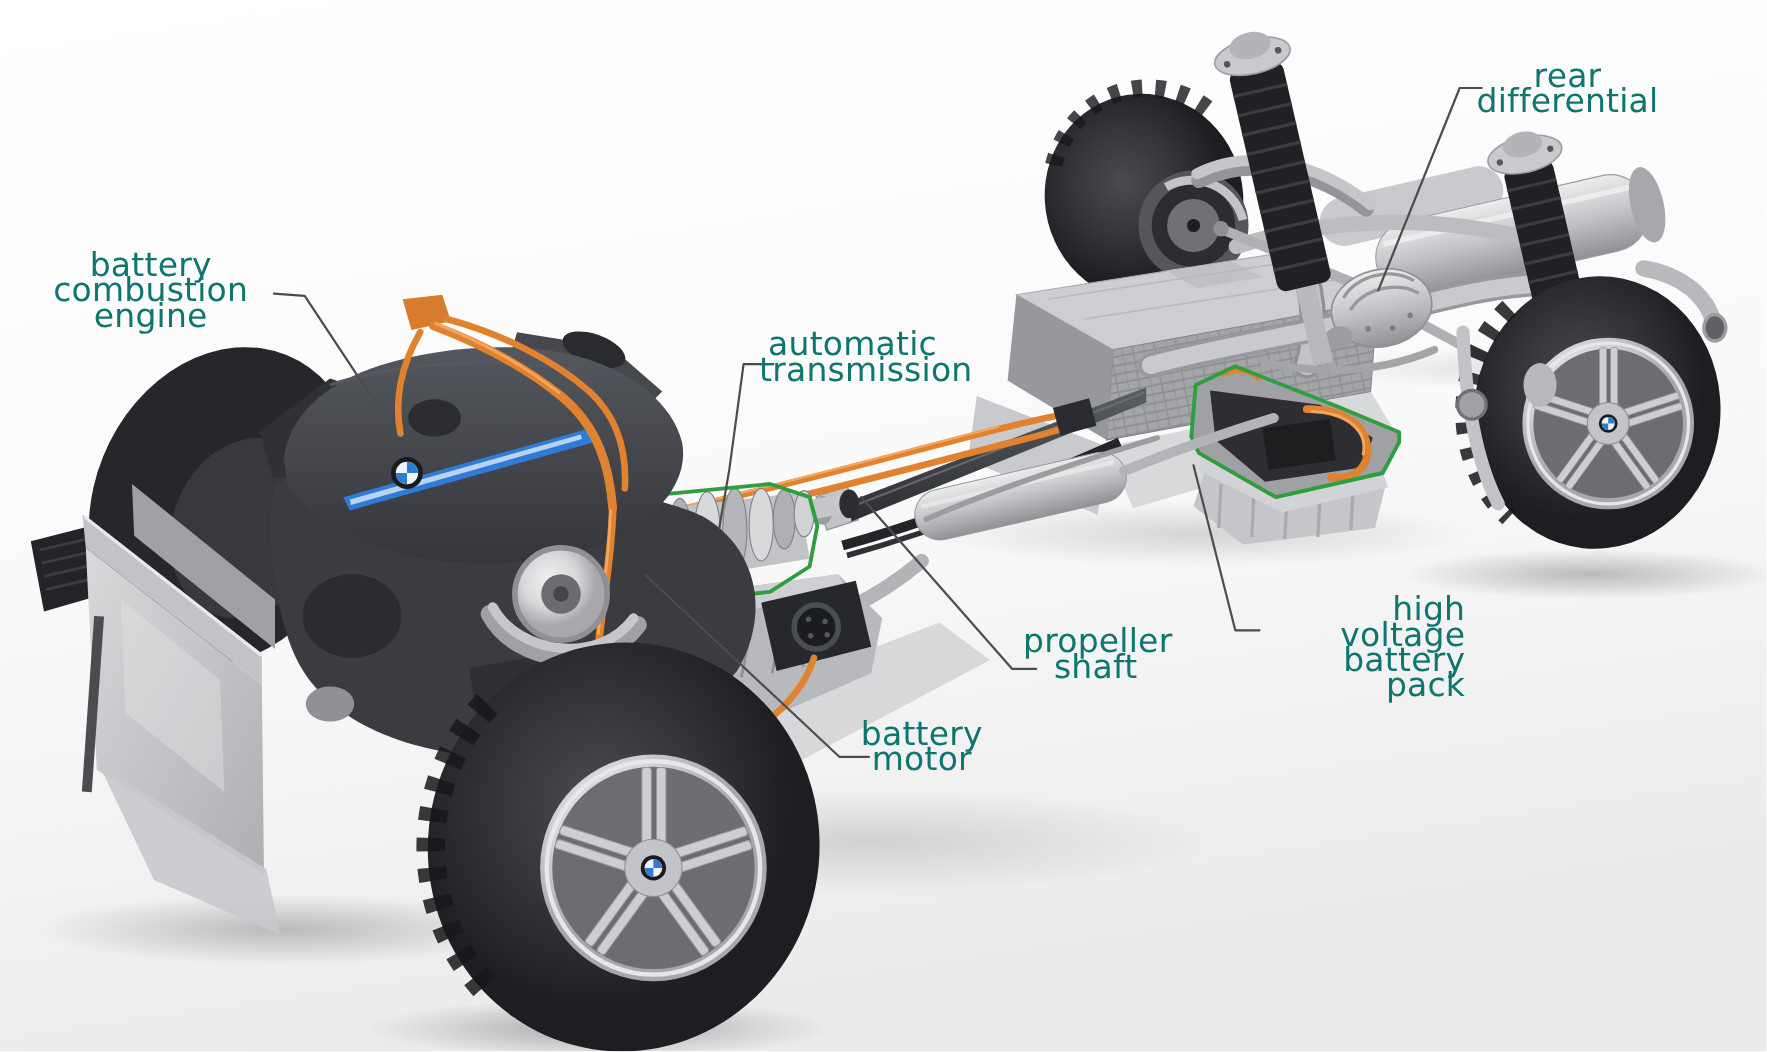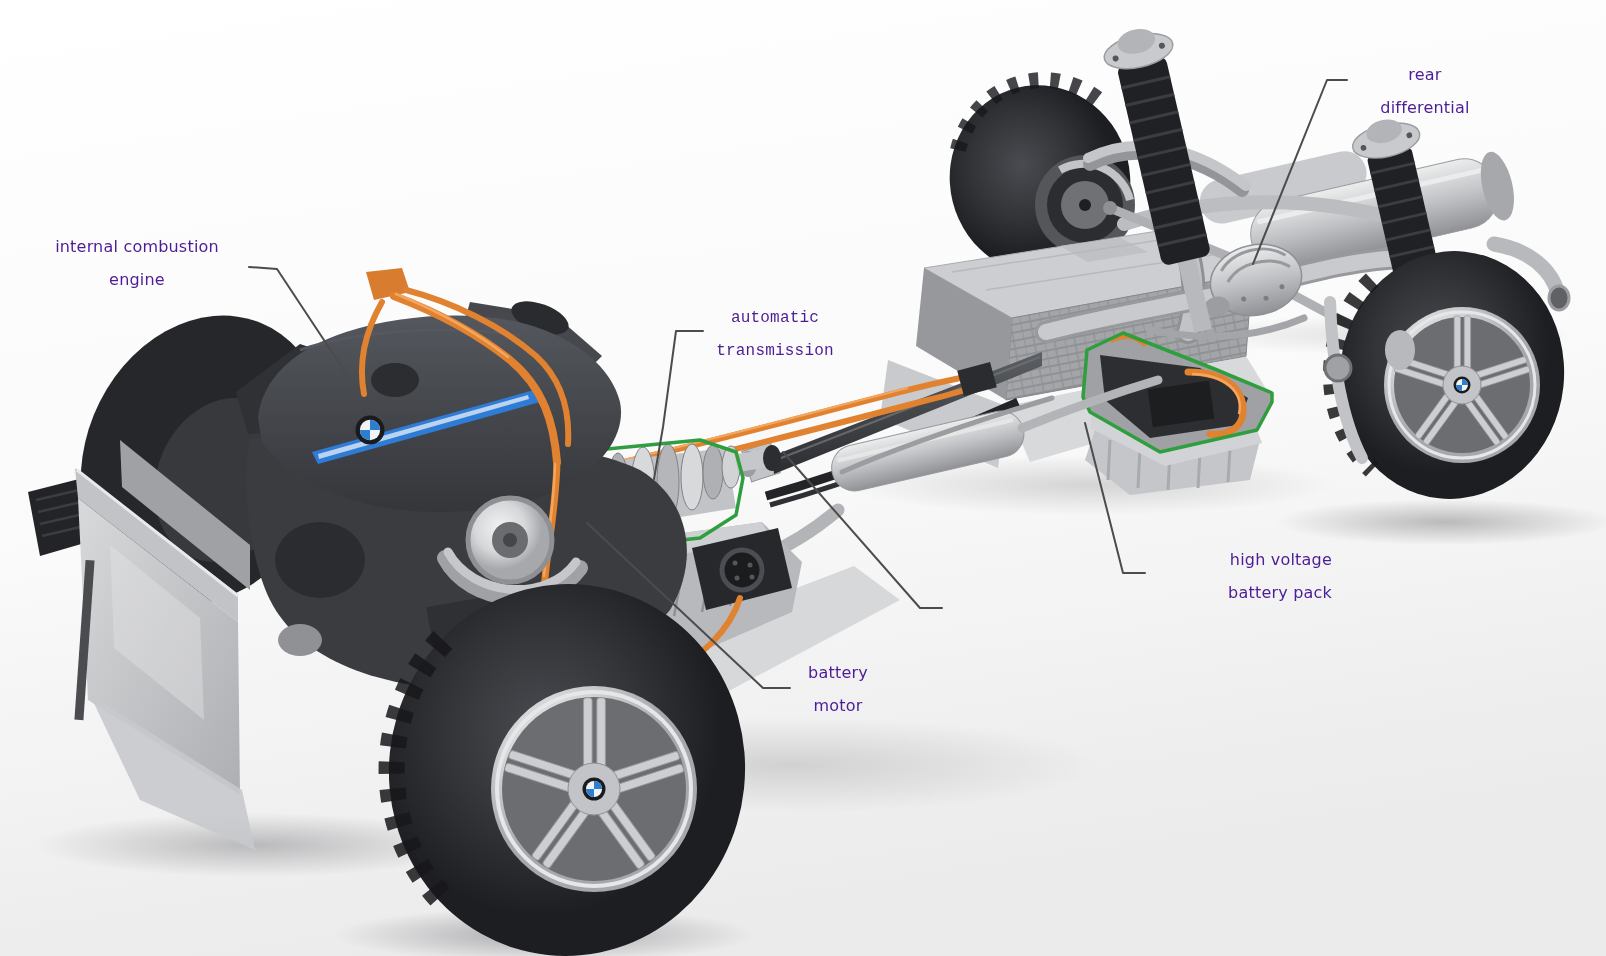--- a/index.html
+++ b/index.html
@@ -4,23 +4,23 @@
 <style>
   html,body{margin:0;padding:0;background:#ffffff;}
   .stage{
     position:relative;width:1606px;height:956px;overflow:hidden;
     font-family:"DejaVu Sans","Liberation Sans",sans-serif;
     background:#fdfdfd;
   }
   .stage svg{position:absolute;left:0;top:0;}
   .label{
     position:absolute;
-    color:#4c1d95;
-    font-size:16px;
-    line-height:33px;
+    color:#0f766e;
+    font-size:30px;
+    line-height:23px;
     white-space:pre-line;
     text-align:center;
     letter-spacing:0.2px;
   }
   .label.left{text-align:right;}
 </style>
 </head>
 <body>
 
 <div class="stage">
@@ -365,26 +365,28 @@
   <g fill="none" stroke-width="2" stroke-linejoin="round" stroke-linecap="round" stroke="#4c4c4c">
     <polyline points="355,387 277,269 249,267"></polyline>
     <polyline points="654,479 663,427 676,331 703,331"></polyline>
     <polyline points="783,452 920,608 942,608"></polyline>
     <polyline points="587,523 763,688 790,688"></polyline>
     <polyline points="1085,423 1123,573 1145,573"></polyline>
     <polyline points="1253,264 1327,80 1347,80"></polyline>
   </g>
 </svg>
 
-<div class="label" style="left:17px;top:230px;width:240px;">internal combustion
+<div class="label" style="left:17px;top:230px;width:240px;">battery combustion
 engine</div>
 
-<div class="label" style="left:690px;top:302px;width:170px;font-family:Liberation Mono, monospace;">automatic
+<div class="label" style="left:690px;top:302px;width:170px;">automatic
 transmission</div>
 
+<div class="label" style="left:930px;top:572px;width:132px;">propeller
+shaft</div>
 
 <div class="label" style="left:780px;top:656px;width:116px;">battery
 motor</div>
 
 <div class="label left" style="left:1152px;top:543px;width:180px;">high voltage
 battery pack</div>
 
 <div class="label" style="left:1340px;top:58px;width:170px;">rear
 differential</div>
 

